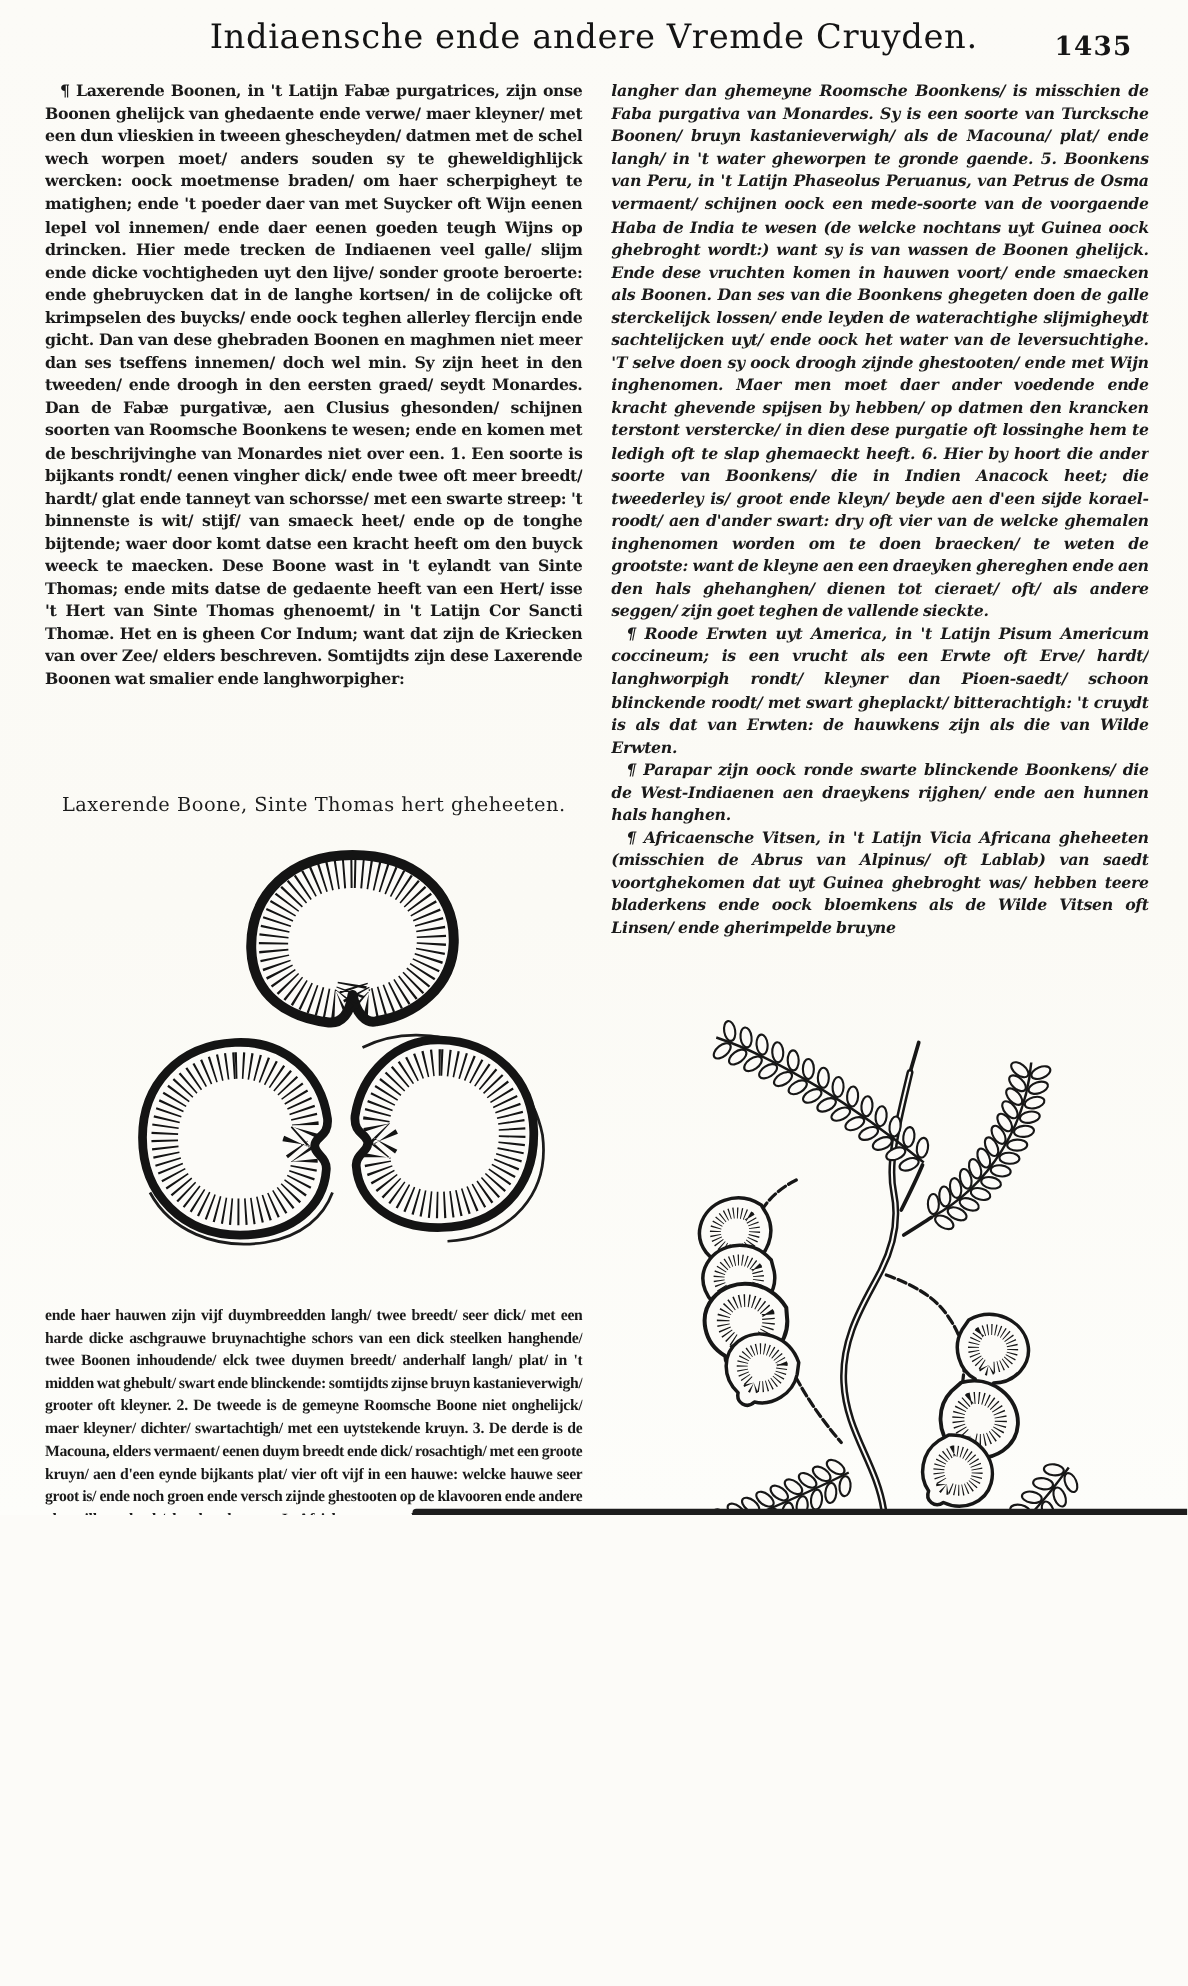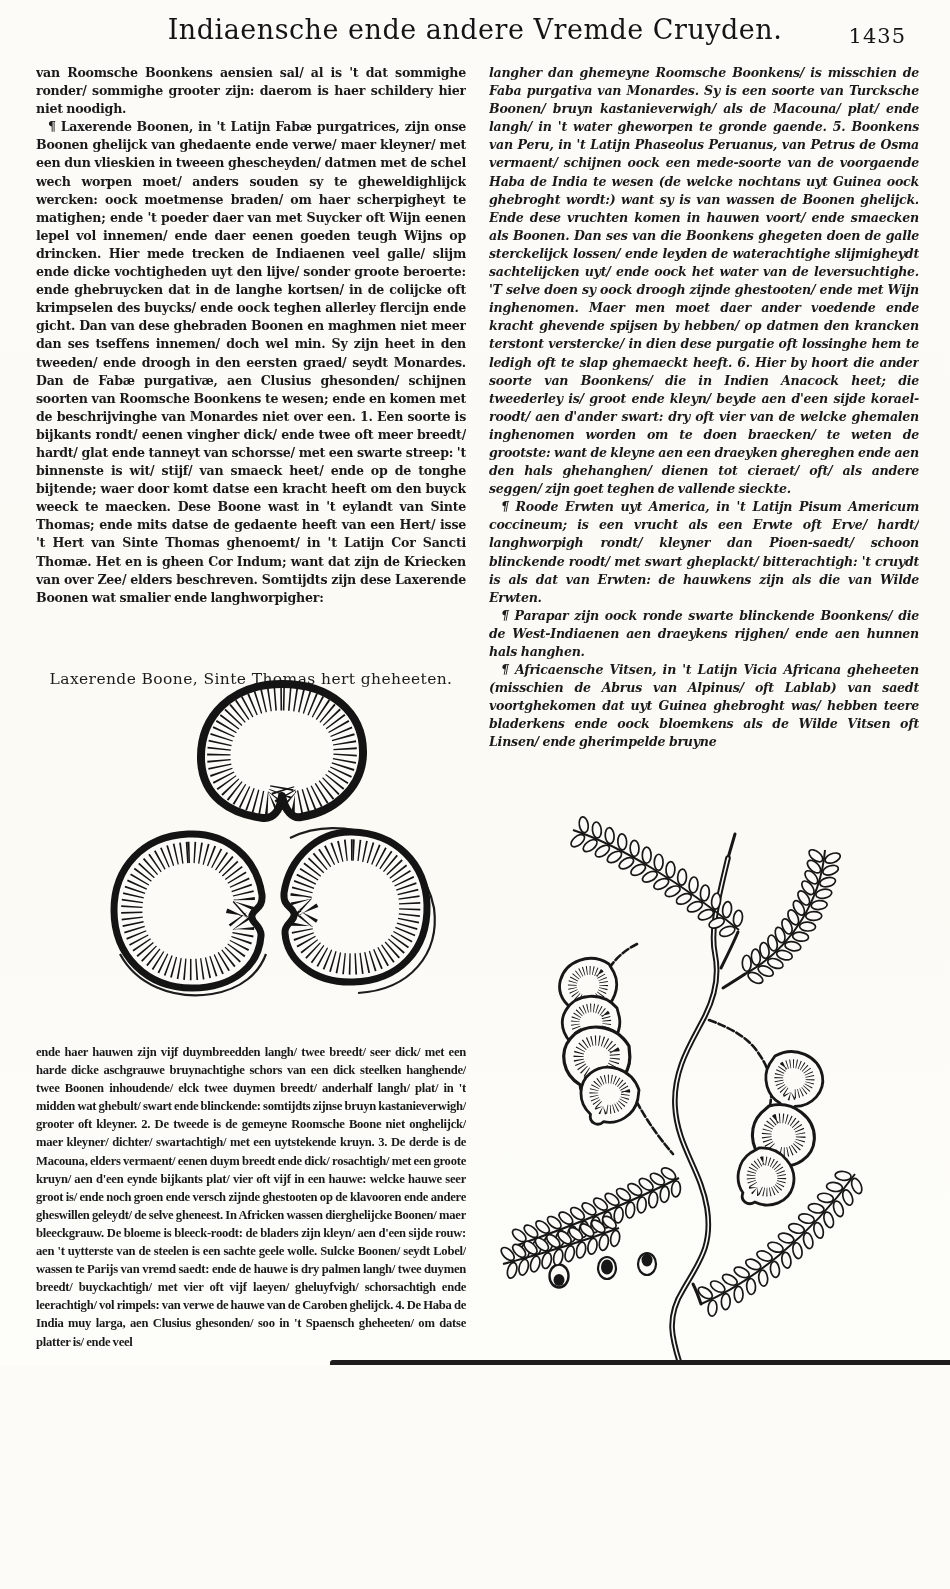--- a/index.html
+++ b/index.html
@@ -1,49 +1,48 @@
 <!DOCTYPE html>
 <html><head>
 <meta charset="utf-8">
 <style>
   html,body{margin:0;padding:0;background:#fcfbf8;}
-  .page{position:relative;width:950px;height:1365px;background:linear-gradient(180deg,#fcfbf7 0%,#fbfaf5 60%,#fdfdfa 100%);overflow:hidden;color:#161616;font-family:"DejaVu Serif","Liberation Serif",serif;}
+  .page{position:relative;width:950px;height:1212px;background:linear-gradient(180deg,#fcfbf7 0%,#fbfaf5 60%,#fdfdfa 100%);overflow:hidden;color:#161616;font-family:"DejaVu Serif","Liberation Serif",serif;}
   .header{position:absolute;top:14px;left:0;width:100%;height:46px;}
   .title{text-align:center;font-size:27px;letter-spacing:0.5px;color:#141414;}
-  .pagenum{position:absolute;right:44px;top:10px;font-size:21px;font-weight:normal;letter-spacing:1px;}
+  .pagenum{position:absolute;right:44px;top:10px;font-size:21px;font-weight:bold;letter-spacing:1px;}
   .col{position:absolute;top:64px;width:430px;height:1525px;}
   .col.left{left:36px;}
   .col.right{left:489px;font-style:italic;}
   .body{margin:0;font-size:12.6px;line-height:18.1px;font-weight:700;text-align:justify;letter-spacing:-0.25px;word-spacing:-0.6px;color:#1a1a1a;}
   .body.indent{text-indent:12px;}
   .textblock{position:absolute;left:0;right:0;overflow:hidden;}
   .tb-l1{top:0;height:566px;}
   .cap-l{top:571px;}
-  .caption{position:absolute;width:100%;text-align:center;font-size:15.5px;font-weight:400;letter-spacing:0.4px;color:#1c1c1c;margin-top:35px;}
+  .caption{position:absolute;width:100%;text-align:center;font-size:15.5px;font-weight:400;letter-spacing:0.4px;color:#1c1c1c;}
   .fig-beans{position:absolute;top:598px;left:64px;}
   .tb-l2{top:979px;height:478px;font-family:Liberation Serif, serif;}
   .tb-r1{top:0;height:714px;}
   .cap-r{top:719px;}
   .fig-vetch{position:absolute;top:742px;left:-2px;}
   .sigrow{position:absolute;top:1346px;left:0;right:0;display:flex;justify-content:space-between;padding-left:138px;padding-right:36px;box-sizing:border-box;font-size:15px;font-weight:700;}
   .scan-bar{position:absolute;left:330px;right:0;bottom:0;height:5px;background:#1d1d1d;border-radius:3px 0 0 0;}
 </style>
 </head>
 <body>
 
 <div class="page">
 
   <div class="header">
     <div class="title">Indiaensche ende andere Vremde Cruyden.</div>
     <div class="pagenum">1435</div>
   </div>
 
   <div class="col left">
     <div class="textblock tb-l1">
-      <p class="body">van Roomsche Boonkens aensien sal/ al is 't dat sommighe ronder/ sommighe grooter zijn: daerom is haer schildery hier niet noodigh.</p>
       <p class="body indent">¶ Laxerende Boonen, in 't Latijn Fabæ purgatrices, zijn onse Boonen ghelijck van ghedaente ende verwe/ maer kleyner/ met een dun vlieskien in tweeen ghescheyden/ datmen met de schel wech worpen moet/ anders souden sy te gheweldighlijck wercken: oock moetmense braden/ om haer scherpigheyt te matighen; ende 't poeder daer van met Suycker oft Wijn eenen lepel vol innemen/ ende daer eenen goeden teugh Wijns op drincken. Hier mede trecken de Indiaenen veel galle/ slijm ende dicke vochtigheden uyt den lijve/ sonder groote beroerte: ende ghebruycken dat in de langhe kortsen/ in de colijcke oft krimpselen des buycks/ ende oock teghen allerley flercijn ende gicht. Dan van dese ghebraden Boonen en maghmen niet meer dan ses tseffens innemen/ doch wel min. Sy zijn heet in den tweeden/ ende droogh in den eersten graed/ seydt Monardes. Dan de Fabæ purgativæ, aen Clusius ghesonden/ schijnen soorten van Roomsche Boonkens te wesen; ende en komen met de beschrijvinghe van Monardes niet over een. 1. Een soorte is bijkants rondt/ eenen vingher dick/ ende twee oft meer breedt/ hardt/ glat ende tanneyt van schorsse/ met een swarte streep: 't binnenste is wit/ stijf/ van smaeck heet/ ende op de tonghe bijtende; waer door komt datse een kracht heeft om den buyck weeck te maecken. Dese Boone wast in 't eylandt van Sinte Thomas; ende mits datse de gedaente heeft van een Hert/ isse 't Hert van Sinte Thomas ghenoemt/ in 't Latijn Cor Sancti Thomæ. Het en is gheen Cor Indum; want dat zijn de Kriecken van over Zee/ elders beschreven. Somtijdts zijn dese Laxerende Boonen wat smalier ende langhworpigher:</p>
     </div>
     <div class="caption cap-l">Laxerende Boone, Sinte Thomas hert gheheeten.</div>
 
     <svg class="fig-beans" width="340" height="335" viewBox="0 0 340 335" role="img" aria-label="Woodcut of three round laxative beans (Sinte Thomas hearts)">
       <defs>
         <path id="beanT" d="M182,22 C132,22 100,54 101,97 C102,135 131,152 163,156 C173,157 180,149 182,134 C185,149 193,157 201,155 C233,150 262,127 263,92 C264,50 230,22 182,22 Z"></path>
         <path id="beanL" d="M88,172 C43,174 14,206 14,248 C14,294 47,326 92,326 C134,326 159,303 161,274 C162,263 150,261 152,253 C154,246 163,247 162,233 C157,197 128,170 88,172 Z"></path>
         <path id="beanR" d="M252,170 C295,171 326,201 327,243 C328,289 298,319 253,320 C214,321 187,299 185,271 C184,261 196,259 194,251 C192,244 183,245 184,231 C189,197 217,169 252,170 Z"></path>
       </defs>

